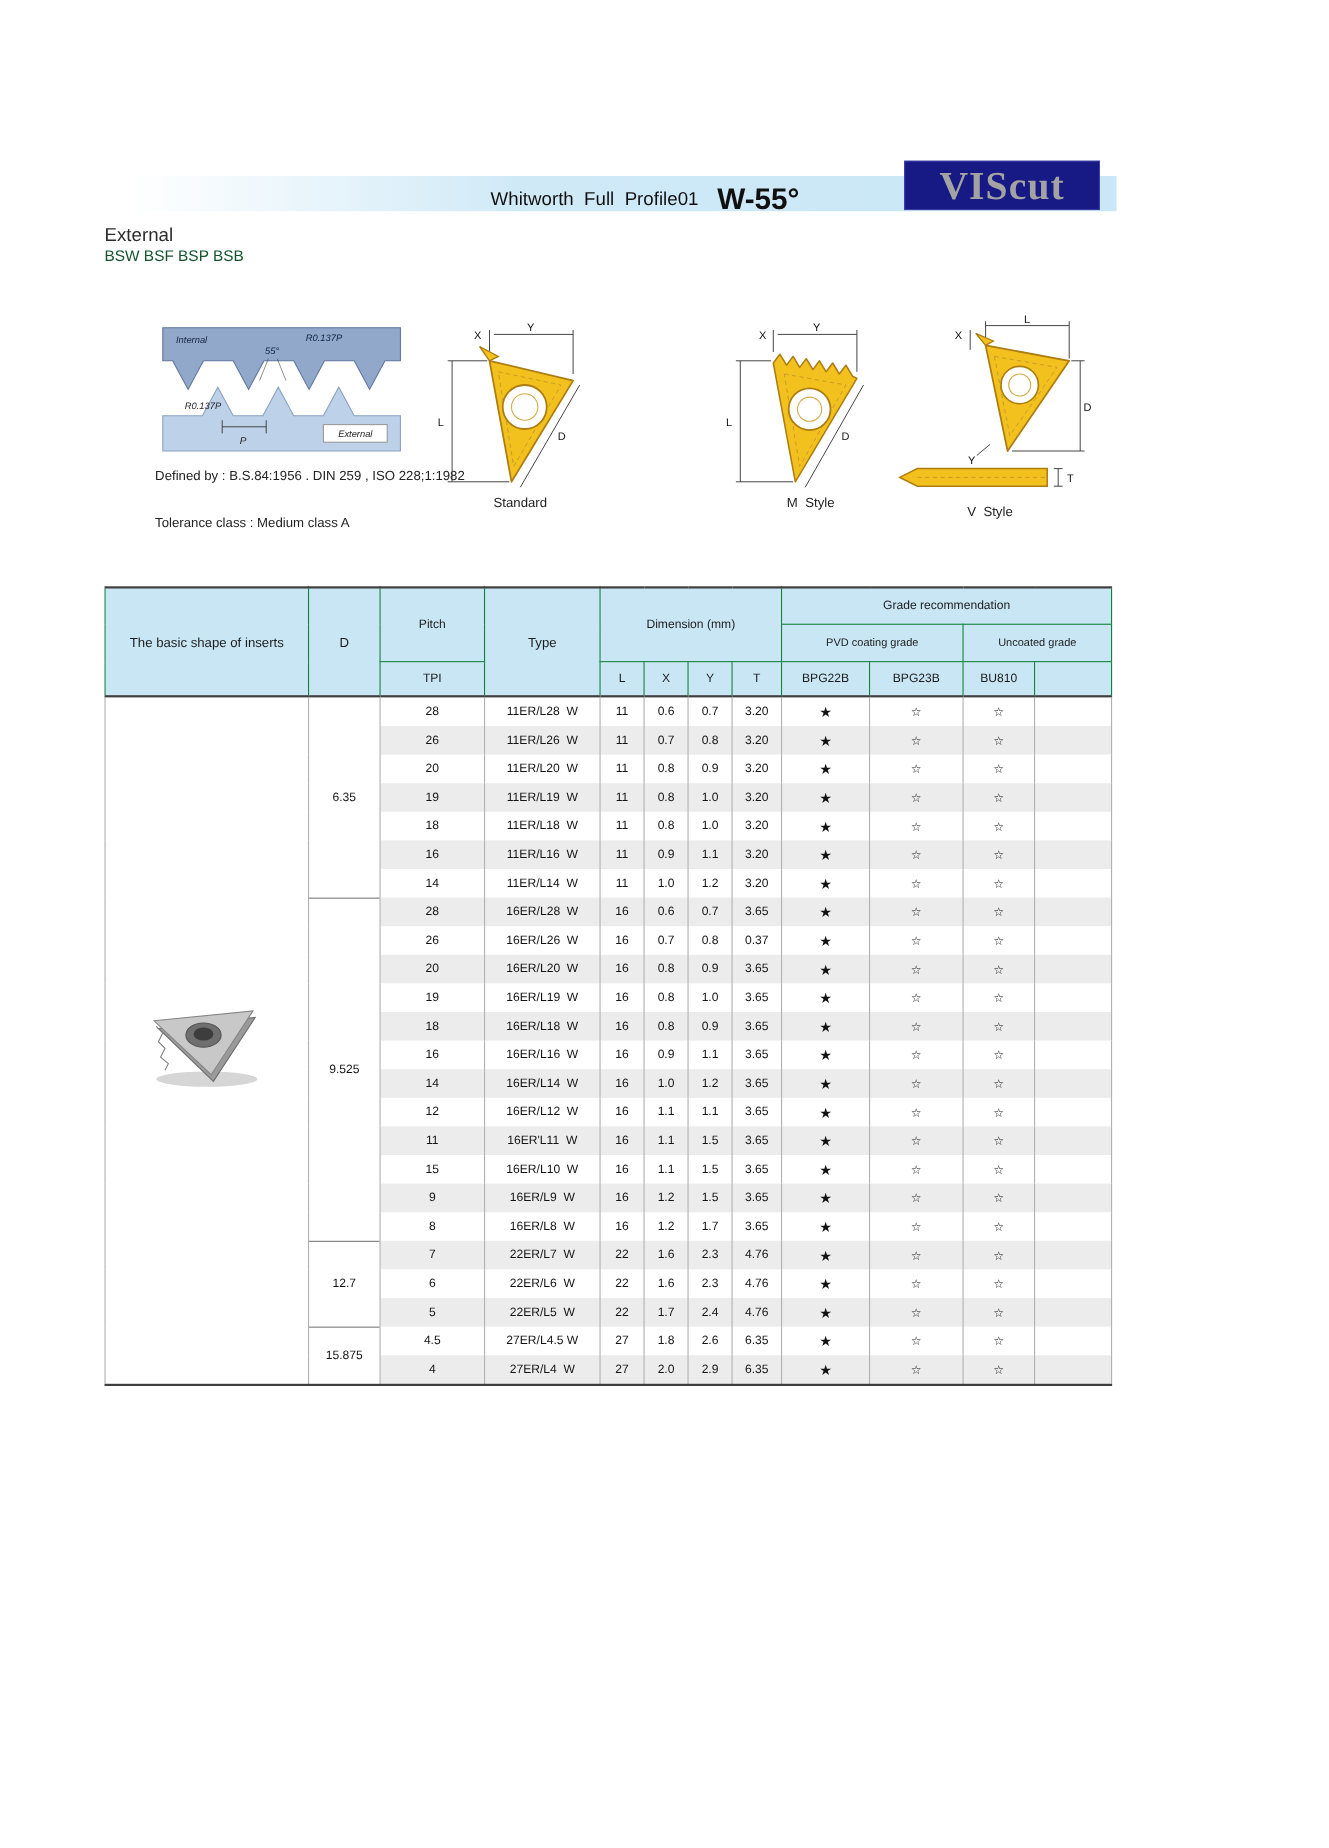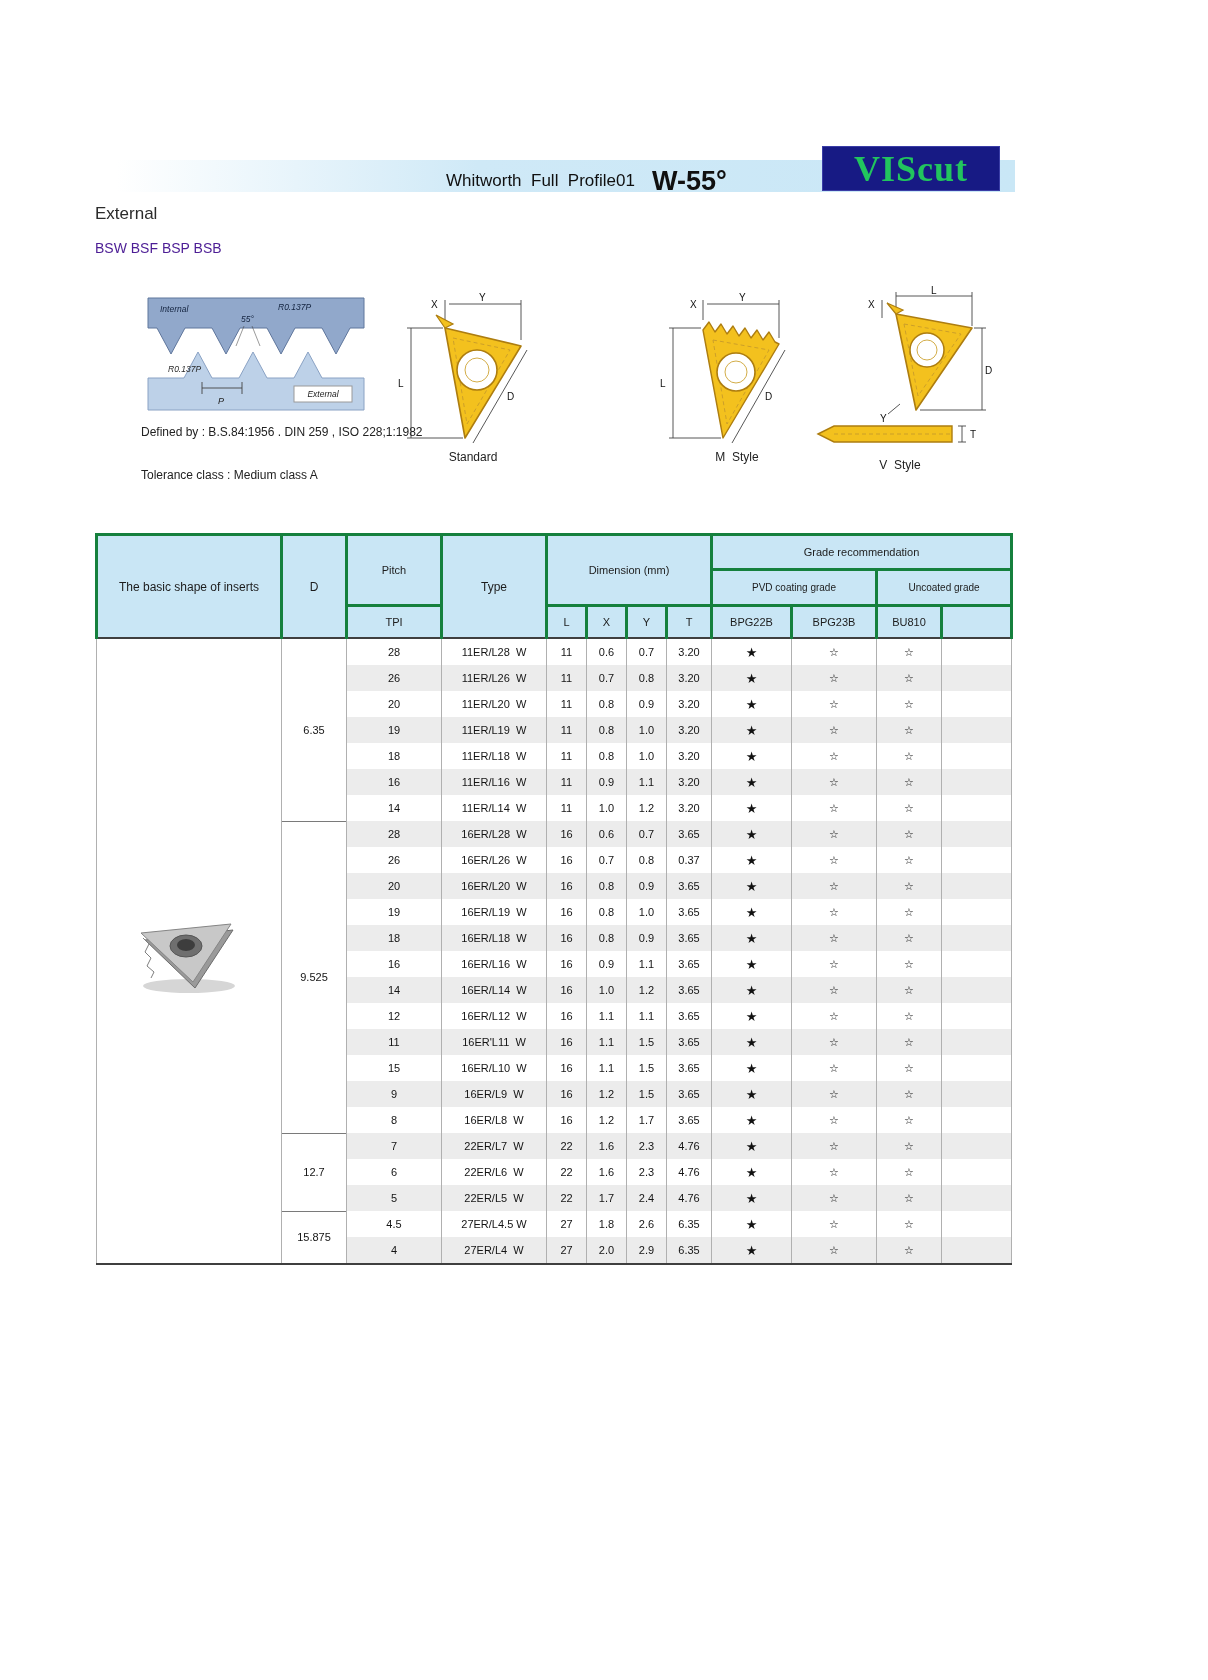--- a/index.html
+++ b/index.html
@@ -7,42 +7,42 @@
        font-family:"Liberation Sans",sans-serif;color:#1a1a1a;overflow:hidden;}
   svg{font-family:"Liberation Sans",sans-serif;}
 
   
   .banner{position:absolute;left:38px;top:148px;width:977px;height:32px;
           background:linear-gradient(90deg,#ffffff 0%,#ffffff 8%,#cfe9f7 45%,#c9e7f6 100%);margin-top:12px;}
   .banner-title{position:absolute;left:408px;top:11px;font-size:17px;color:#101010;white-space:pre;}
   .banner-spec{position:absolute;left:614px;top:6px;font-size:27px;font-weight:bold;color:#101010;}
   .logo{position:absolute;left:822px;top:146px;width:178px;height:45px;background:#171a84;
         display:flex;align-items:center;justify-content:center;box-shadow:0 0 0 1px #3a3da6 inset;}
-  .logo span{font-family:"Liberation Serif",serif;font-weight:bold;font-size:36px;color:#22c55e;letter-spacing:1px;}
+  .logo span{font-family:"Liberation Serif",serif;font-weight:bold;font-size:36px;color:#a3a3a3;letter-spacing:1px;}
 
   .heading-external{position:absolute;left:95px;top:204px;font-size:17px;color:#2b2b2b;}
-  .series{position:absolute;left:95px;top:240px;font-size:14px;color:#4c1d95;}
+  .series{position:absolute;left:95px;top:224px;font-size:14px;color:#14532d;}
 
   .profile-diagram{position:absolute;left:138px;top:294px;font-style:italic;}
   .note{position:absolute;font-size:12px;color:#222;}
   .defined{left:141px;top:425px;}
   .tolerance{left:141px;top:468px;}
 
   .drawing{position:absolute;display:flex;flex-direction:column;align-items:center;}
   .drawing .caption{font-size:12px;color:#222;margin-top:2px;white-space:pre;}
   .drawing-standard{left:388px;top:288px;width:170px;}
   .drawing-m{left:652px;top:288px;width:170px;}
   .drawing-v{left:804px;top:284px;width:192px;}
   .dim{stroke:#444;stroke-width:0.9;fill:none;}
   .dim-label{font-size:10px;fill:#111;}
 
   
   .inserts{position:absolute;left:95px;top:533px;width:915px;border-collapse:collapse;table-layout:fixed;
            border:1px solid #8a8a8a;border-top:2px solid #3f3f3f;border-bottom:2px solid #3f3f3f;}
-  .inserts th{background:#c9e6f5;border:3px solid #15803d;font-weight:normal;font-size:11px;color:#1c1c1c;padding:1px 2px;}
+  .inserts th{background:#c9e6f5;border:1px solid #15803d;font-weight:normal;font-size:11px;color:#1c1c1c;padding:1px 2px;}
   .inserts thead tr:nth-child(1) th{height:30px;}
   .inserts thead tr:nth-child(2) th{height:31px;font-size:10px;}
   .inserts thead tr:nth-child(3) th{height:28px;border-bottom:2px solid #3f3f3f;text-align:center;}
   .inserts thead th[rowspan="3"]{font-size:12px;border-bottom:2px solid #3f3f3f;}
   .grade-head{font-size:12px;}
   .inserts td{border-left:1px solid #b0b0b0;border-right:1px solid #b0b0b0;height:26px;padding:0 2px;
               font-size:11px;text-align:center;vertical-align:middle;color:#141414;}
   #tbody tr:nth-child(even) td{background:#ececec;}
   #tbody td.shape-cell{background:#ffffff !important;vertical-align:middle;text-align:center;}
   #tbody td.d-cell{background:#ffffff !important;}

